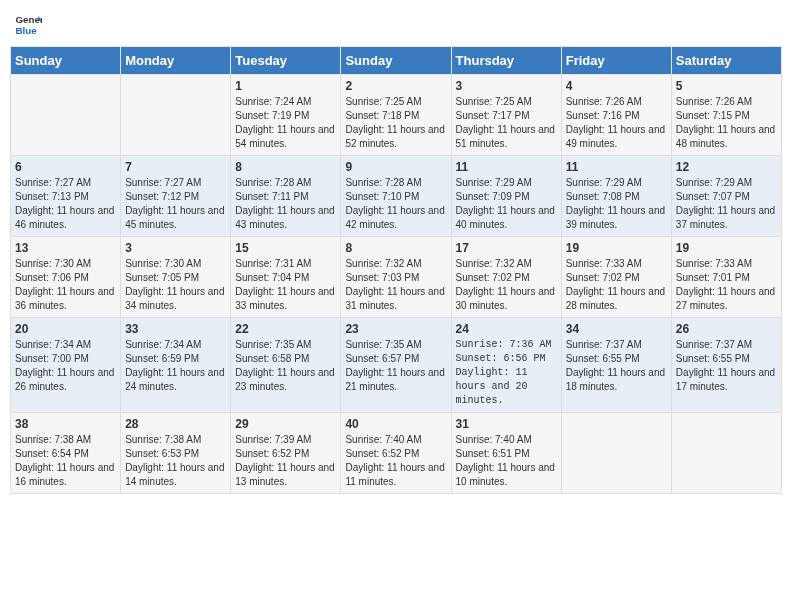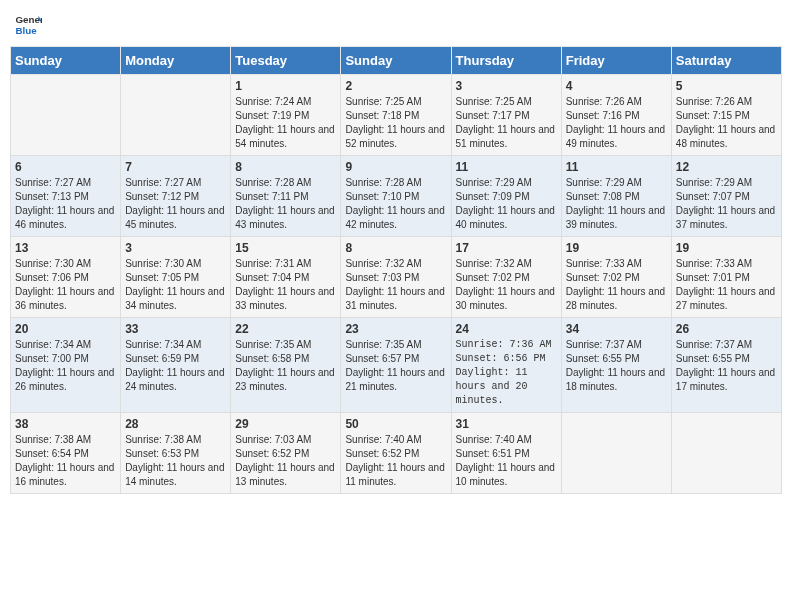--- a/index.html
+++ b/index.html
@@ -287,26 +287,26 @@
 Daylight: 11 hours and 16 minutes.</div>
         </td>
         <td>
           <span class="day-num">28</span>
           <div class="cell-content" style="white-space: pre-line;">Sunrise: 7:38 AM
 Sunset: 6:53 PM
 Daylight: 11 hours and 14 minutes.</div>
         </td>
         <td>
           <span class="day-num">29</span>
-          <div class="cell-content" style="white-space: pre-line;">Sunrise: 7:03 AM
+          <div class="cell-content" style="white-space: pre-line;">Sunrise: 7:39 AM
 Sunset: 6:52 PM
 Daylight: 11 hours and 13 minutes.</div>
         </td>
         <td>
-          <span class="day-num">50</span>
+          <span class="day-num">40</span>
           <div class="cell-content" style="white-space: pre-line;">Sunrise: 7:40 AM
 Sunset: 6:52 PM
 Daylight: 11 hours and 11 minutes.</div>
         </td>
         <td>
           <span class="day-num">31</span>
           <div class="cell-content" style="white-space: pre-line;">Sunrise: 7:40 AM
 Sunset: 6:51 PM
 Daylight: 11 hours and 10 minutes.</div>
         </td>

